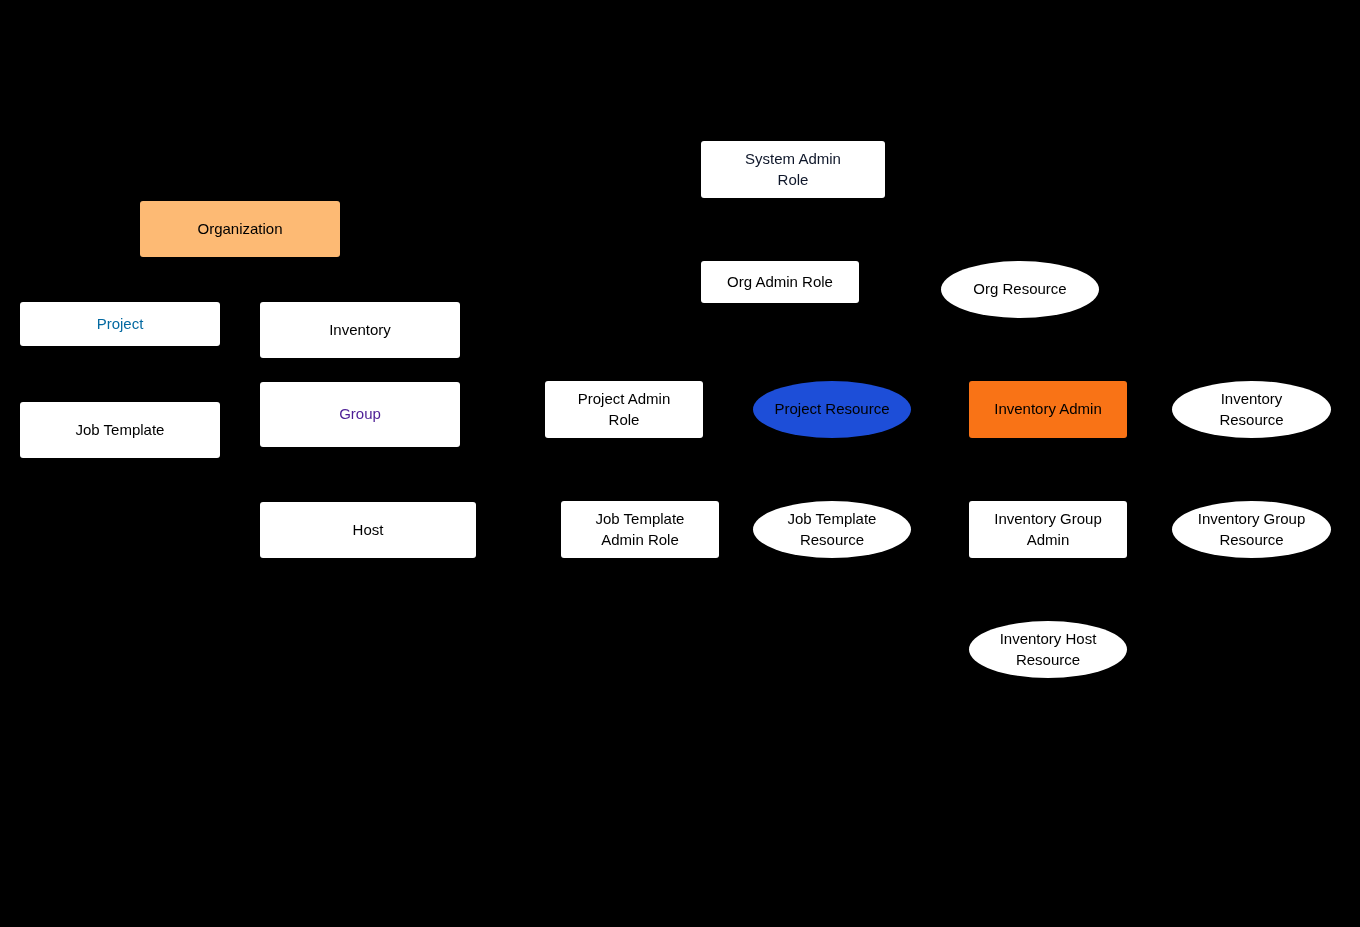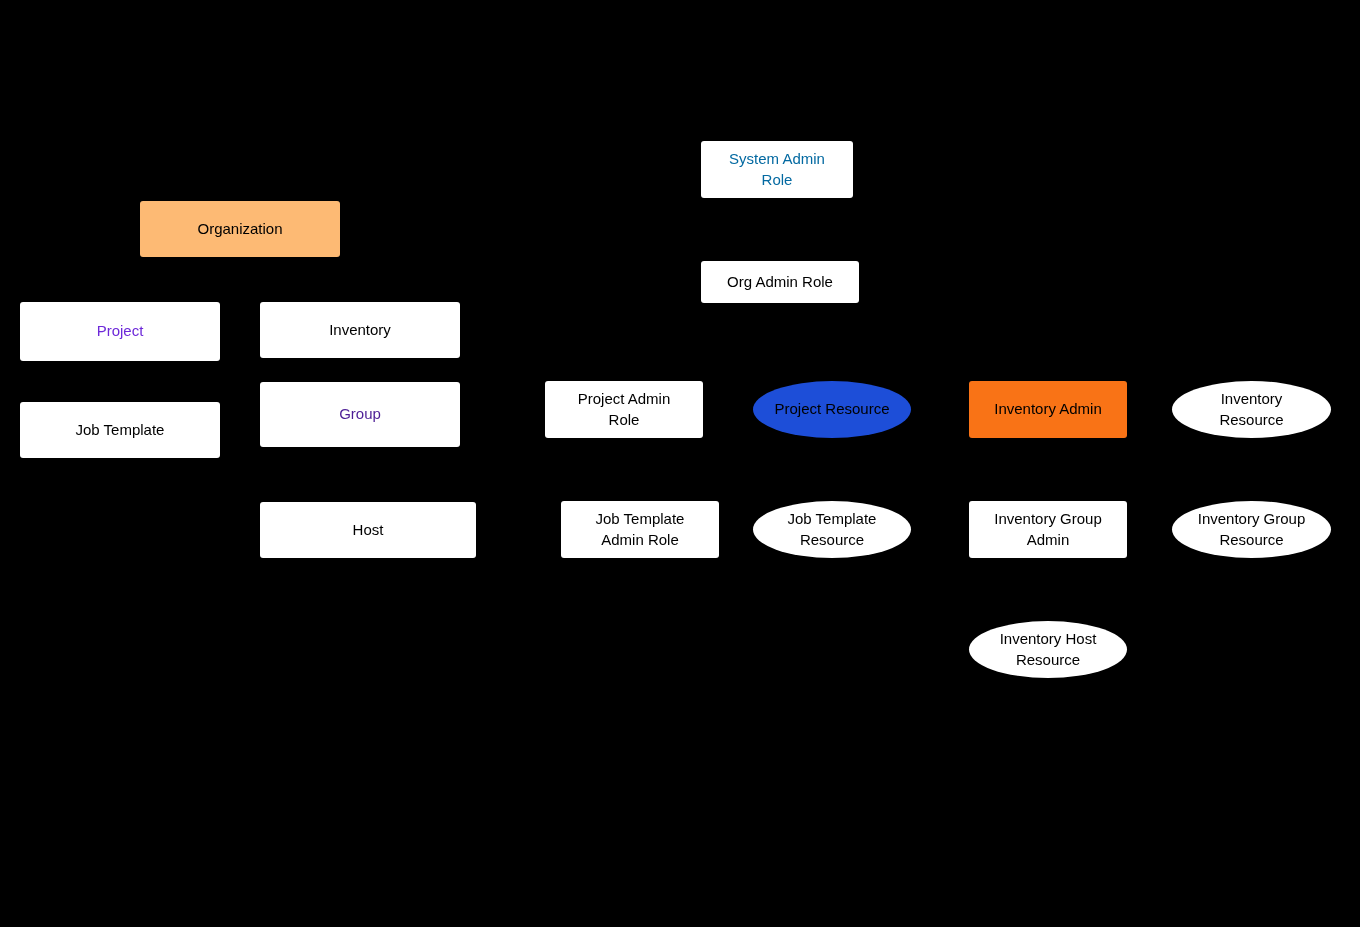--- a/index.html
+++ b/index.html
@@ -41,28 +41,29 @@
   }
   .ellipse {
     border-radius: 50% / 50%;
   }
 </style>
 </head>
 <body>
 
 <div id="canvas" style="background: rgb(0, 0, 0);">
     <div class="node rect" style="left: 140px; top: 201px; width: 200px; height: 56px; background: #fdba74; color: rgb(0, 0, 0);">Organization</div>
-    <div class="node rect" style="left: 20px; top: 302px; width: 200px; height: 59px; background: rgb(255, 255, 255); color: #6d28d9;">Project</div>
+    <div class="node rect" style="left: 20px; top: 302px; width: 200px; height: 44px; background: rgb(255, 255, 255); color: #0369a1;">Project</div>
     <div class="node rect" style="left: 260px; top: 302px; width: 200px; height: 56px; background: rgb(255, 255, 255); color: rgb(0, 0, 0);">Inventory</div>
     <div class="node rect" style="left: 20px; top: 402px; width: 200px; height: 56px; background: rgb(255, 255, 255); color: rgb(0, 0, 0);">Job Template</div>
     <div class="node rect" style="left: 260px; top: 382px; width: 200px; height: 65px; background: rgb(255, 255, 255); color: #4c1d95;">Group</div>
     <div class="node rect" style="left: 260px; top: 502px; width: 216px; height: 56px; background: rgb(255, 255, 255); color: rgb(0, 0, 0);">Host</div>
-    <div class="node rect" style="left: 701px; top: 141px; width: 152px; height: 57px; background: rgb(255, 255, 255); color: #0369a1;">System Admin
+    <div class="node rect" style="left: 701px; top: 141px; width: 184px; height: 57px; background: rgb(255, 255, 255); color: #0f172a;">System Admin
 Role</div>
     <div class="node rect" style="left: 701px; top: 261px; width: 158px; height: 42px; background: rgb(255, 255, 255); color: rgb(0, 0, 0);">Org Admin Role</div>
+    <div class="node ellipse" style="left: 941px; top: 261px; width: 158px; height: 57px; background: rgb(255, 255, 255); color: rgb(0, 0, 0);">Org Resource</div>
     <div class="node rect" style="left: 545px; top: 381px; width: 158px; height: 57px; background: rgb(255, 255, 255); color: rgb(0, 0, 0);">Project Admin
 Role</div>
     <div class="node ellipse" style="left: 753px; top: 381px; width: 158px; height: 57px; background: #1d4ed8; color: rgb(0, 0, 0);">Project Resource</div>
     <div class="node rect" style="left: 969px; top: 381px; width: 158px; height: 57px; background: #f97316; color: rgb(0, 0, 0);">Inventory Admin</div>
     <div class="node ellipse" style="left: 1172px; top: 381px; width: 159px; height: 57px; background: rgb(255, 255, 255); color: rgb(0, 0, 0);">Inventory
 Resource</div>
     <div class="node rect" style="left: 561px; top: 501px; width: 158px; height: 57px; background: rgb(255, 255, 255); color: rgb(0, 0, 0);">Job Template
 Admin Role</div>
     <div class="node ellipse" style="left: 753px; top: 501px; width: 158px; height: 57px; background: rgb(255, 255, 255); color: rgb(0, 0, 0);">Job Template
 Resource</div>

